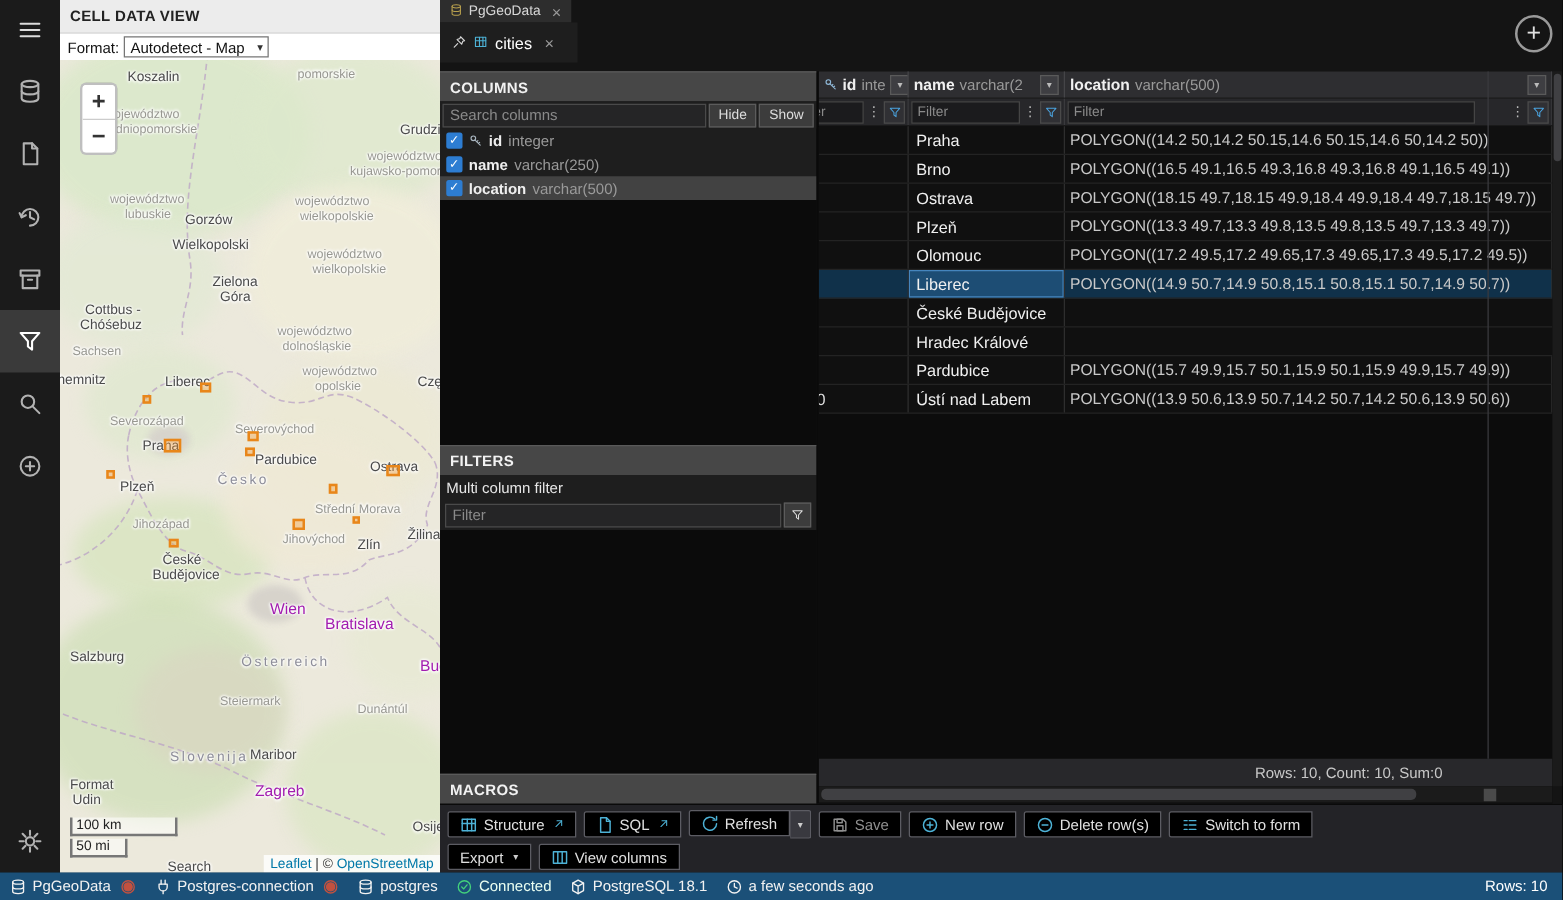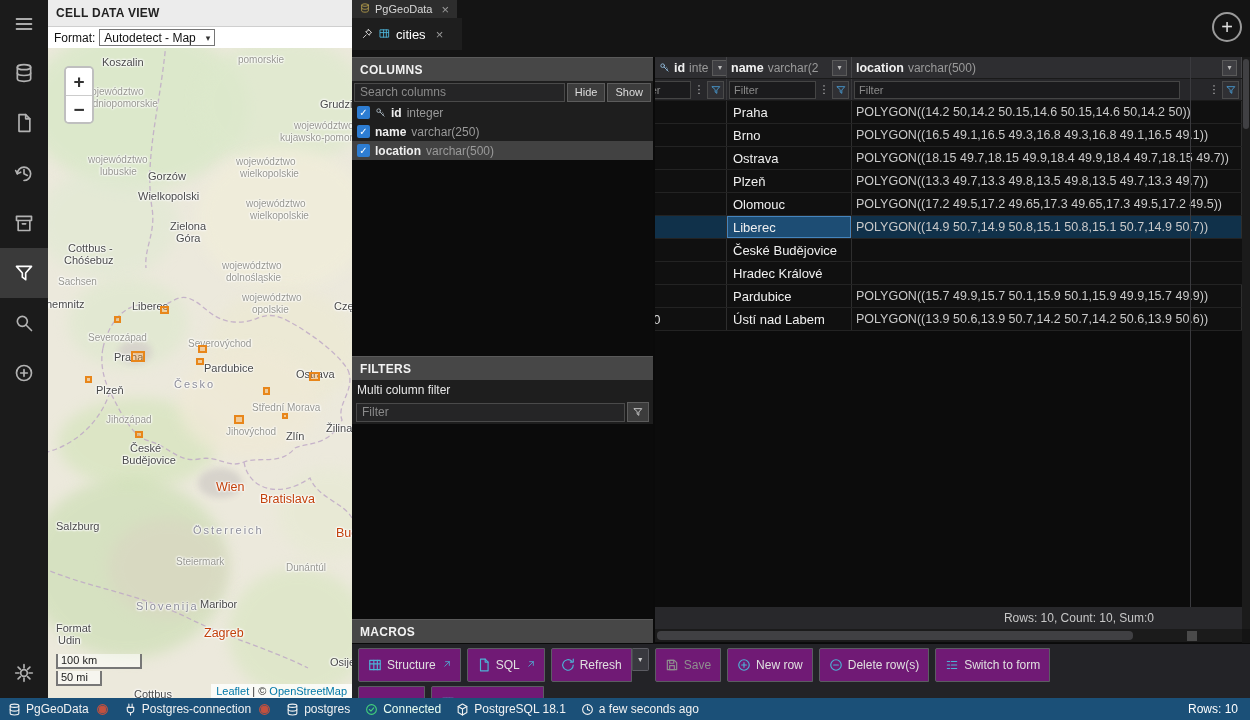--- a/index.html
+++ b/index.html
@@ -25,21 +25,21 @@
   .cdv-header{height:27px;background:#ececec;border-bottom:1px solid #cfcfcf;color:#222;font-weight:bold;font-size:12px;display:flex;align-items:center;padding:0 8px;letter-spacing:.3px;}
   .format-row{height:21px;background:#fff;display:flex;align-items:center;padding:0 6px;font-size:12px;color:#111;gap:4px;}
   .format-select{border:1px solid #767676;background:#fff;font-size:12px;padding:0 4px;height:17px;display:inline-flex;align-items:center;gap:10px;cursor:pointer;}
   .format-select .sel-arrow{font-size:9px;color:#333;}
   .map{position:relative;width:304px;height:650px;background:#ece9dc;overflow:hidden;}
   .patch{position:absolute;border-radius:50%;filter:blur(7px);}
   .borders{position:absolute;left:0;top:0;pointer-events:none;}
   .map-label{position:absolute;white-space:nowrap;text-shadow:0 1px 2px #fff,0 -1px 2px #fff,1px 0 2px #fff,-1px 0 2px #fff;}
   .lbl-region{color:#979790;font-size:10px;}
   .lbl-city{color:#4a4a4a;font-size:11px;}
-  .lbl-citybig{color:#c2410c;font-size:12.5px;}
+  .lbl-citybig{color:#a21caf;font-size:12.5px;}
   .lbl-country{color:#8d8d99;font-size:11px;letter-spacing:2px;}
   .marker{position:absolute;border:2px solid #e8861a;background:rgba(244,156,56,.38);}
   .zoom{position:absolute;left:16px;top:18px;width:30px;border:2px solid rgba(0,0,0,.25);border-radius:5px;background:#fff;overflow:hidden;}
   .zoom button{display:block;width:100%;height:27px;border:0;background:#fff;font-size:19px;font-weight:bold;color:#333;cursor:pointer;padding:0;line-height:25px;}
   .zoom button + button{border-top:1px solid #ccc;}
   .scale{position:absolute;left:8px;top:606px;font-size:11px;color:#222;}
   .scale-km{width:86px;border:2px solid #777;border-top:none;background:rgba(255,255,255,.55);padding:0 3px;line-height:13px;}
   .scale-mi{width:46px;border:2px solid #777;border-top:none;background:rgba(255,255,255,.55);padding:0 3px;line-height:13px;margin-top:2px;}
   .attrib{position:absolute;right:0;bottom:0;background:rgba(255,255,255,.8);font-size:11px;color:#333;padding:1px 5px;}
   .attrib .link{color:#0078a8;cursor:pointer;}
@@ -104,21 +104,21 @@
   .hscroll{position:absolute;left:0;top:572px;width:100%;height:13px;background:#1b1b1b;}
   .hthumb{position:absolute;left:2px;top:2px;height:9px;width:476px;background:#404043;border-radius:4px;}
   .hsquare{position:absolute;left:532px;top:2px;width:10px;height:10px;background:#4a4a4a;}
   .vscroll{position:absolute;left:1242px;top:57px;width:8px;height:572px;background:#1b1b1b;z-index:25;}
   .vthumb{position:absolute;left:1px;top:2px;width:6px;height:70px;background:#404043;border-radius:3px;}
 
   
   #toolbar{position:absolute;left:352px;top:643px;width:898px;height:55px;background:#232327;border-top:1px solid #0a0a0a;}
   .tb-row{display:flex;gap:6px;padding:4px 6px 0 6px;align-items:center;}
   .tb-group{display:inline-flex;}
-  .tb-btn{display:inline-flex;align-items:center;gap:5px;height:34px;background:#701a75;border:1px solid #5c5c63;border-radius:2px;color:#e0e0e0;font-size:12px;padding:0 9px;cursor:pointer;white-space:nowrap;font-family:"Liberation Sans",sans-serif;}
+  .tb-btn{display:inline-flex;align-items:center;gap:5px;height:21px;background:#000000;border:1px solid #5c5c63;border-radius:2px;color:#e0e0e0;font-size:12px;padding:0 9px;cursor:pointer;white-space:nowrap;font-family:"Liberation Sans",sans-serif;}
   .tb-btn .ticon{color:var(--accent,#4db2d6);}
   .tb-btn .ext{color:var(--accent,#4db2d6);}
   .tb-btn.disabled{color:#8f8f8f;}
   .tb-btn.disabled .ticon{color:#8f8f8f;}
   .tb-caret{width:17px;height:23px;background:#39393f;border:1px solid #5c5c63;border-left:1px solid #4a4a50;border-radius:0 2px 2px 0;color:#ccc;font-size:8px;display:flex;align-items:center;justify-content:center;cursor:pointer;}
   .tb-group .tb-btn{border-radius:2px 0 0 2px;}
   .dd-arrow{font-size:8px;color:#ccc;margin-left:3px;}
 
   
   #statusbar{position:absolute;left:0;top:698px;width:1250px;height:22px;background:var(--statusbar,#1b5078);display:flex;align-items:center;padding:0 8px;z-index:40;}
@@ -277,21 +277,21 @@
           <div class="map-label lbl-city" style="left: 8px; top: 472px;">Salzburg</div>
           <div class="map-label lbl-citybig" style="left: 288px; top: 478px;">Buda</div>
           <div class="map-label lbl-region" style="left: 128px; top: 508px;">Steiermark</div>
           <div class="map-label lbl-region" style="left: 238px; top: 514px;">Dunántúl</div>
           <div class="map-label lbl-city" style="left: 152px; top: 550px;">Maribor</div>
           <div class="map-label lbl-country" style="left: 88px; top: 552px;">Slovenija</div>
           <div class="map-label lbl-citybig" style="left: 156px; top: 578px;">Zagreb</div>
           <div class="map-label lbl-city" style="left: 8px; top: 574px;">Format</div>
           <div class="map-label lbl-city" style="left: 10px; top: 586px; text-align: right;">Udin</div>
           <div class="map-label lbl-city" style="left: 282px; top: 608px;">Osijek</div>
-          <div class="map-label lbl-city" style="left: 86px; top: 640px;">Cottbus</div>
+          <div class="map-label lbl-city" style="left: 86px; top: 640px;">Search</div>
         </div>
       <div id="map-markers">
           <div class="marker" title="Ústí nad Labem" style="left: 66px; top: 268px; width: 7px; height: 7px;"></div>
           <div class="marker" title="Liberec" style="left: 112px; top: 258px; width: 9px; height: 8px;"></div>
           <div class="marker" title="Praha" style="left: 83px; top: 303px; width: 14px; height: 11px;"></div>
           <div class="marker" title="Plzeň" style="left: 37px; top: 328px; width: 7px; height: 7px;"></div>
           <div class="marker" title="Hradec Králové" style="left: 150px; top: 297px; width: 9px; height: 8px;"></div>
           <div class="marker" title="Pardubice" style="left: 148px; top: 310px; width: 8px; height: 7px;"></div>
           <div class="marker" title="Ostrava" style="left: 261px; top: 324px; width: 11px; height: 9px;"></div>
           <div class="marker" title="Olomouc" style="left: 215px; top: 339px; width: 7px; height: 8px;"></div>

